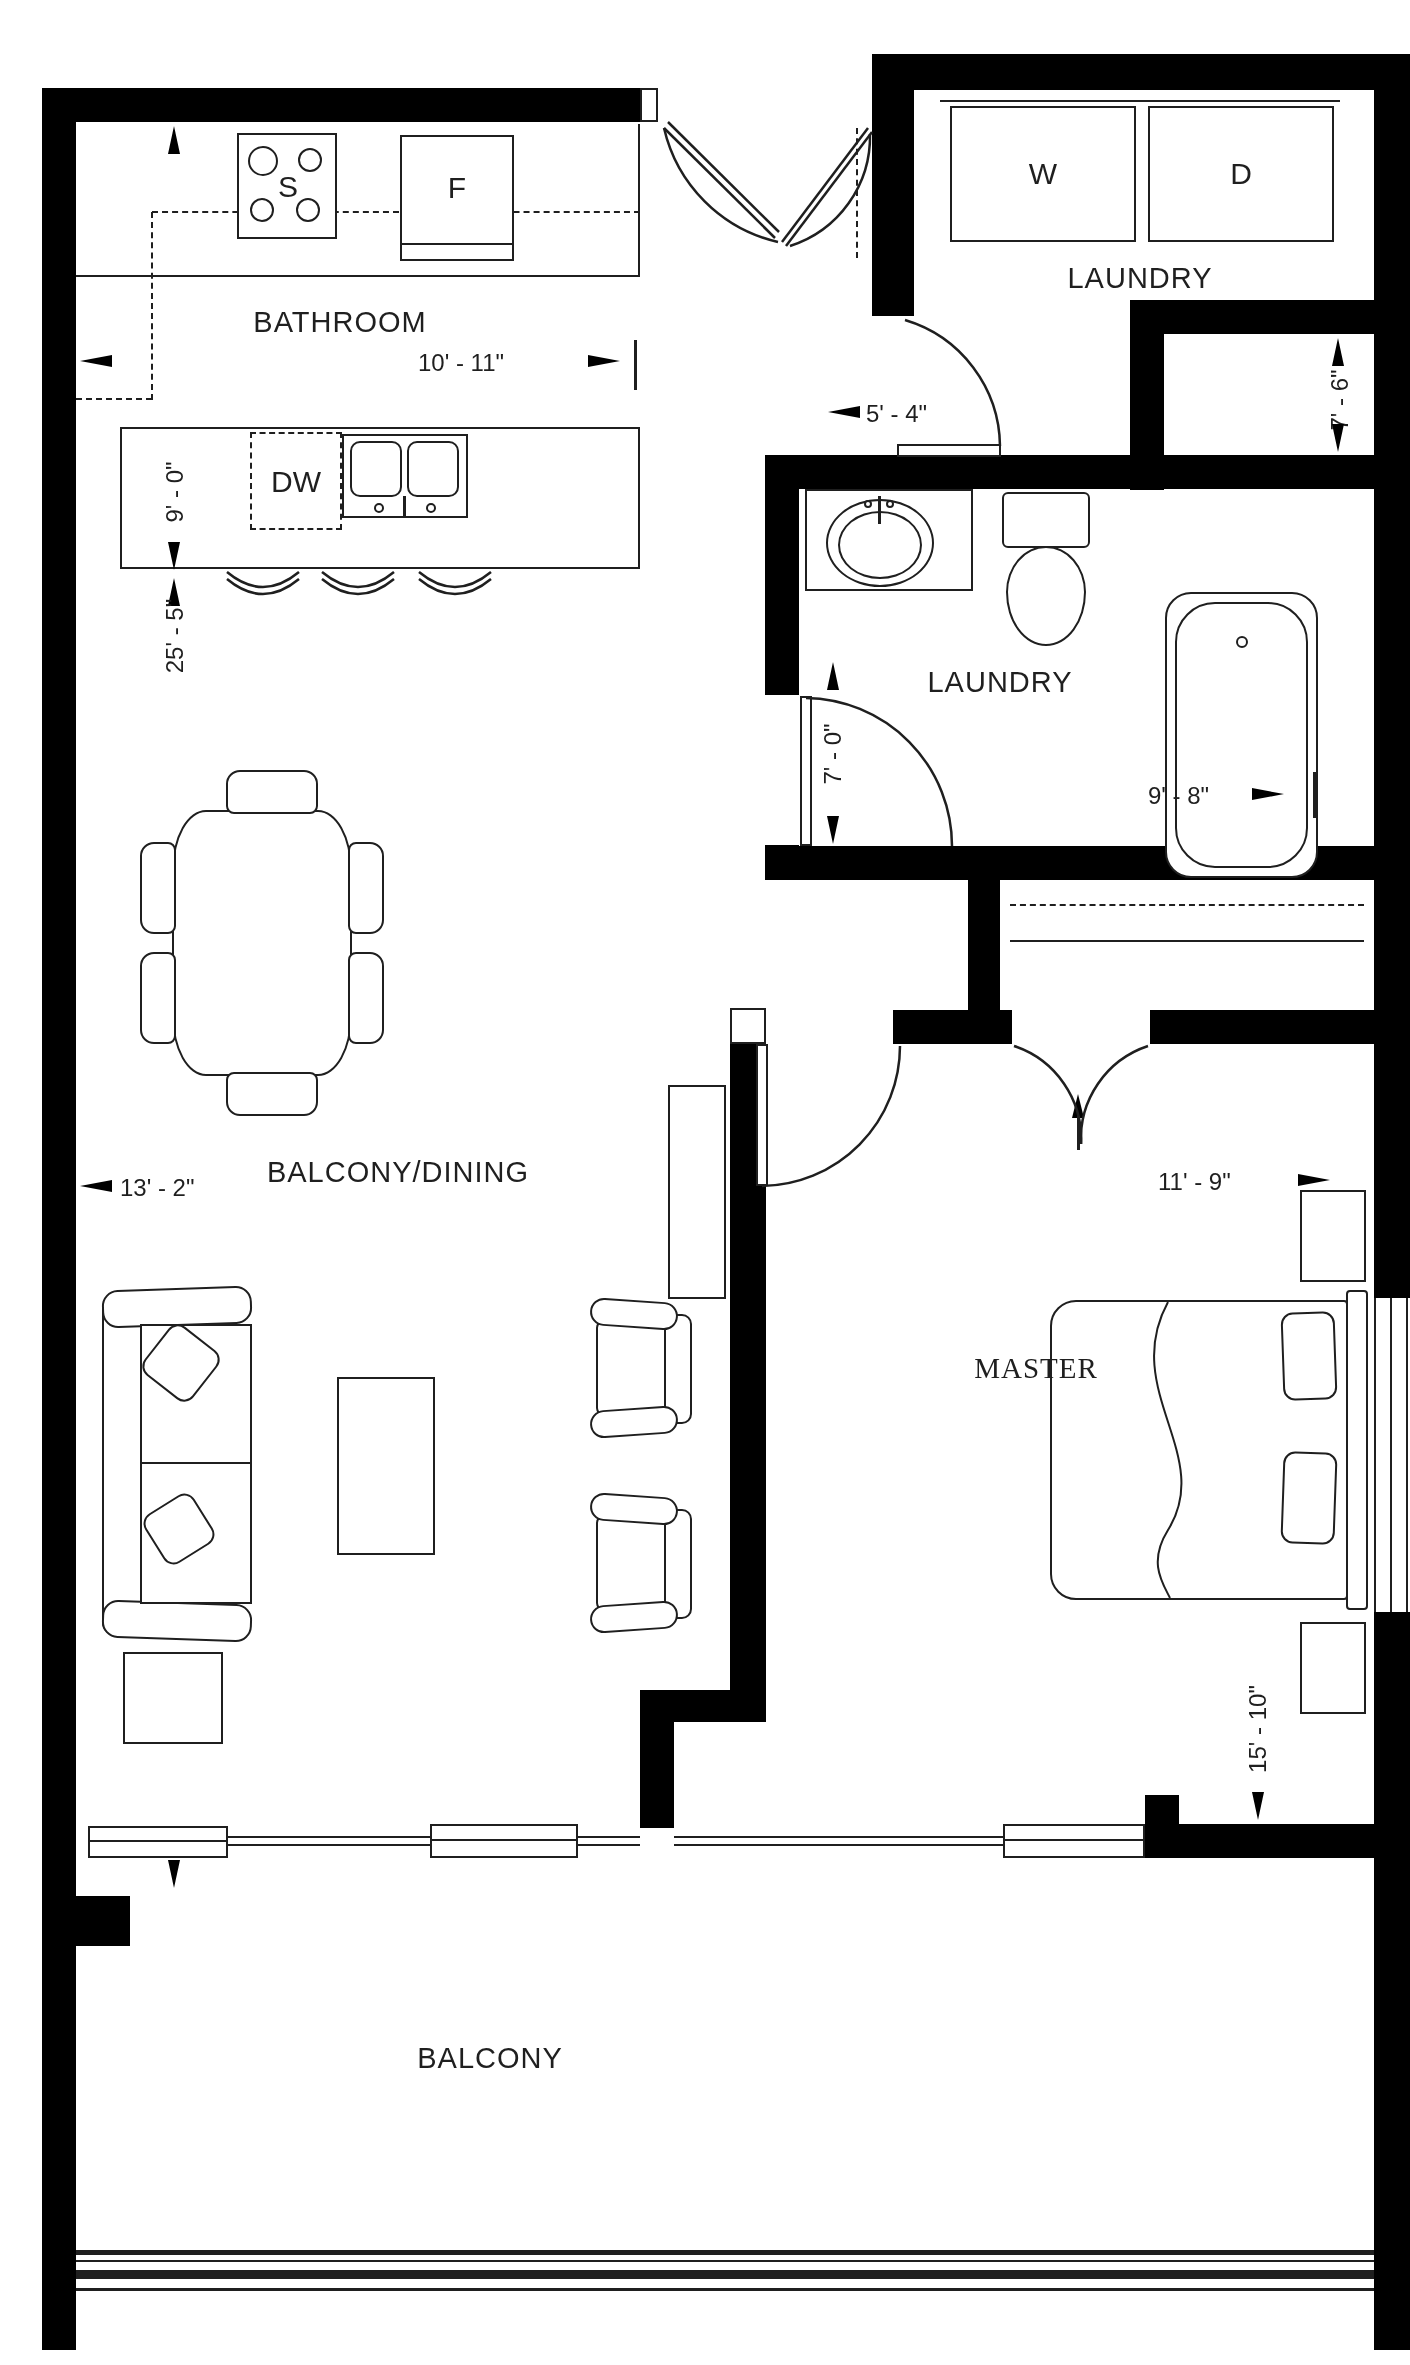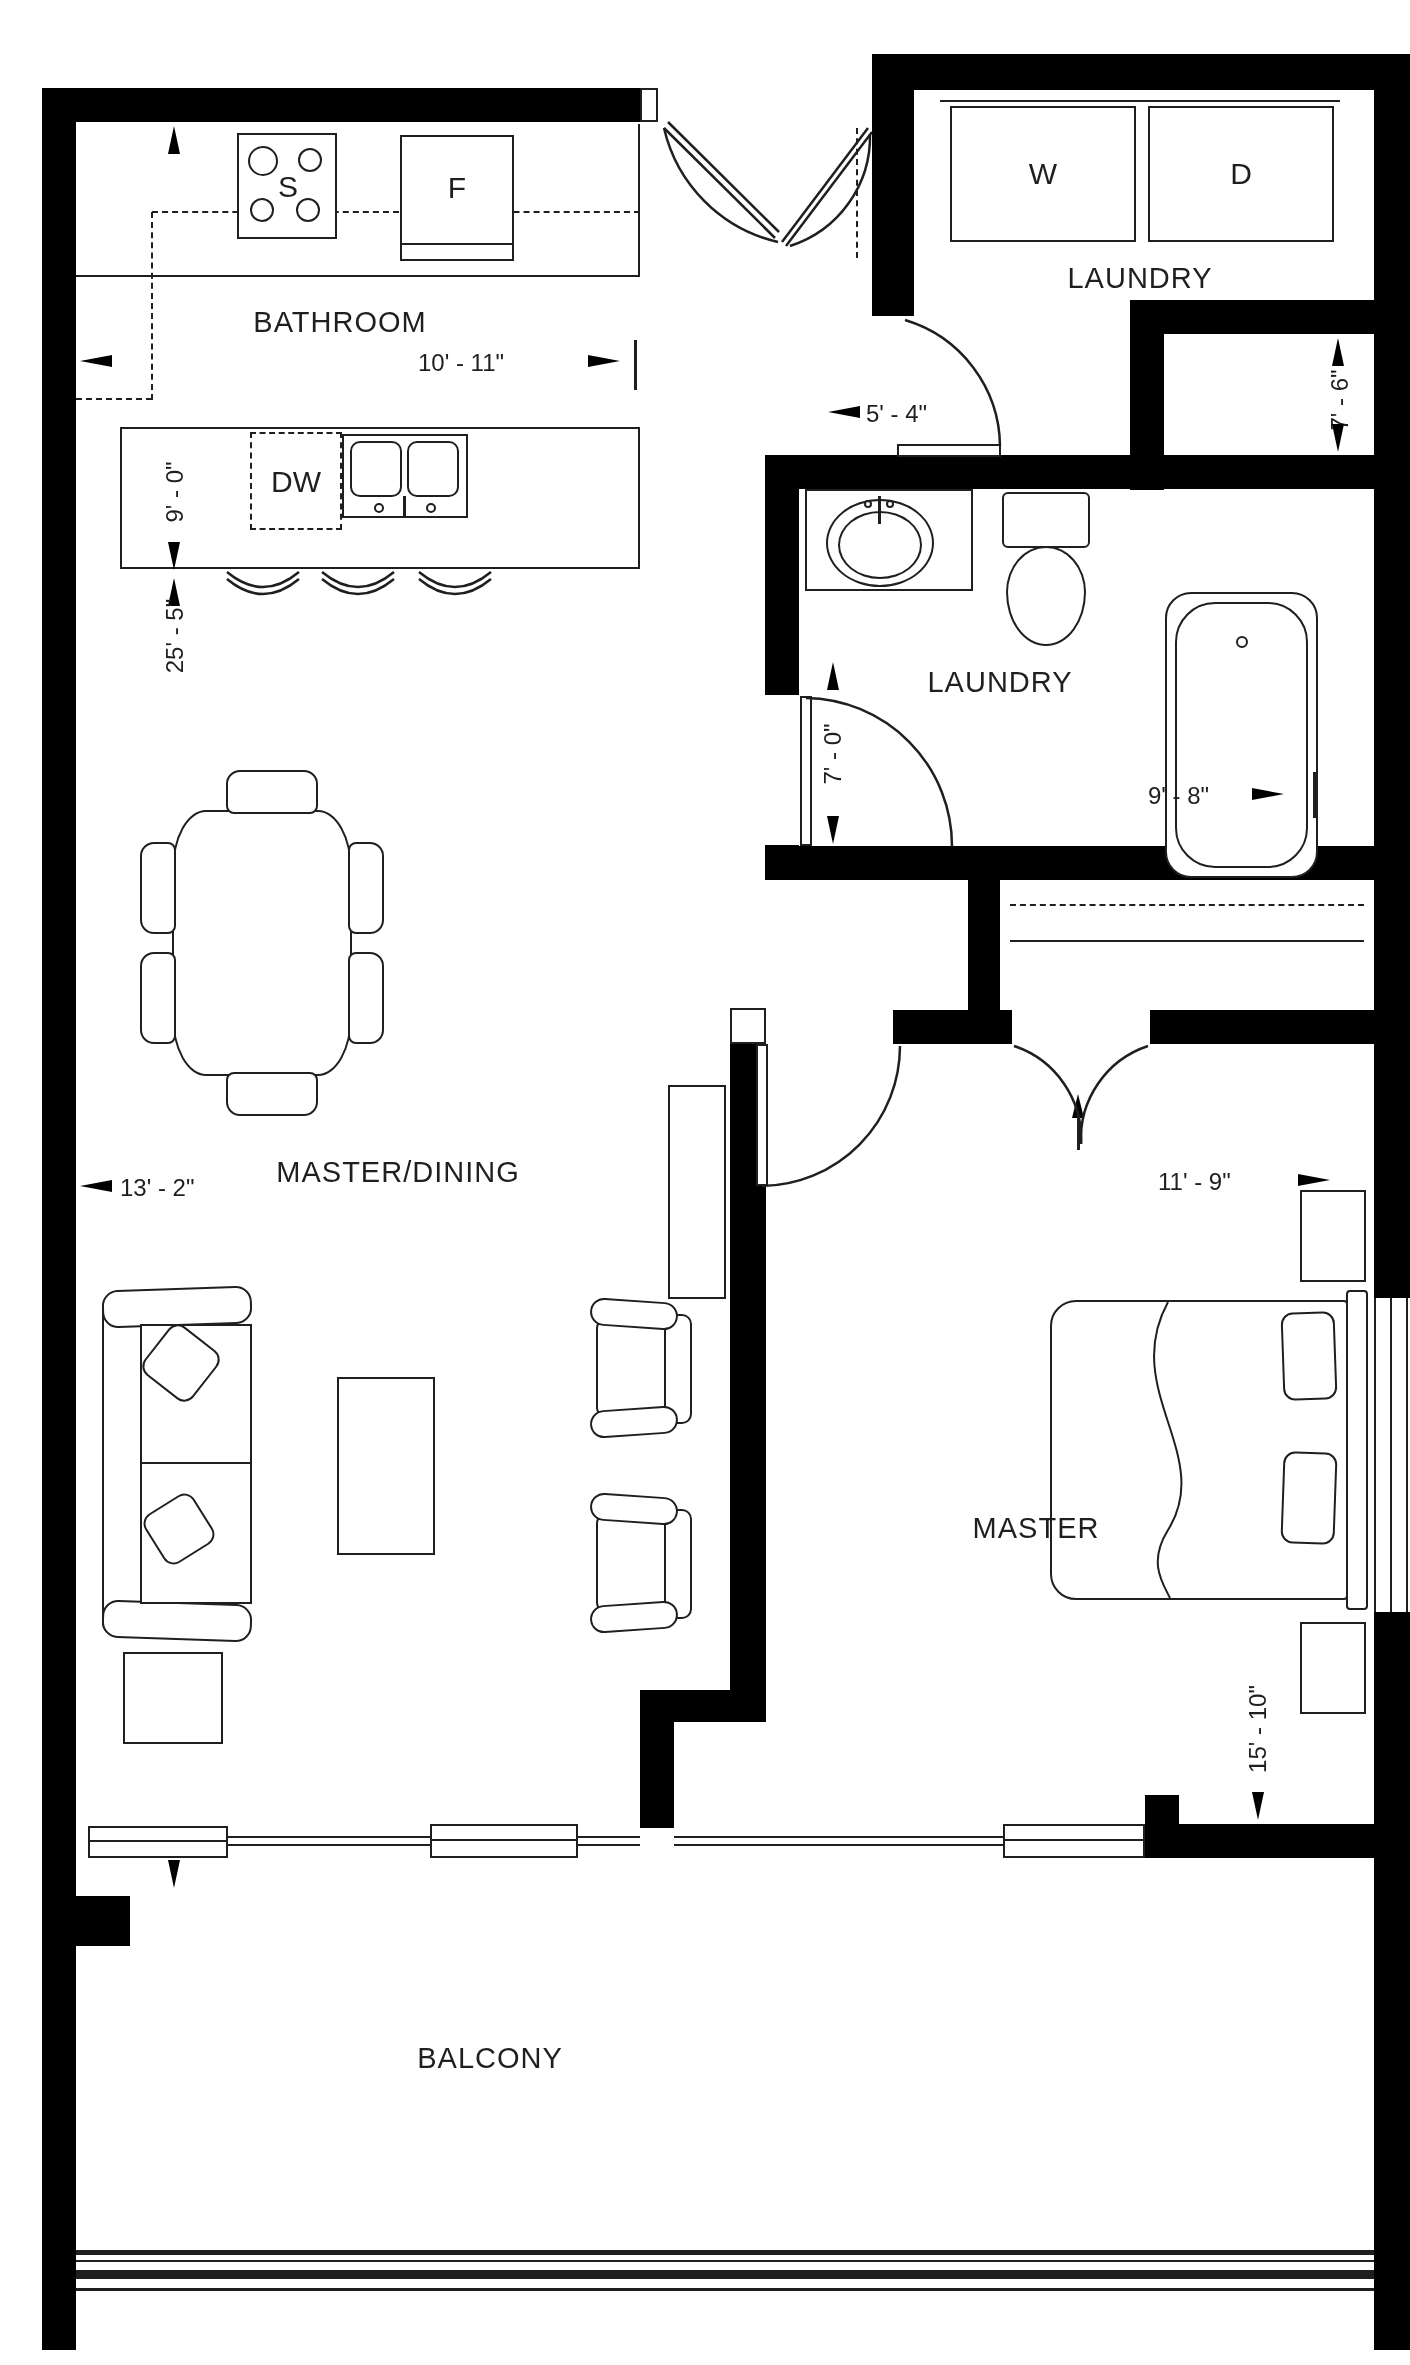--- a/index.html
+++ b/index.html
@@ -116,21 +116,21 @@
   <div class="ln" style="left:1010px;top:940px;width:354px;height:2px;"></div>
 
   <div class="furn" style="left:172px;top:810px;width:180px;height:266px;border-radius:34px/60px;"></div>
   <div class="furn" style="left:226px;top:770px;width:92px;height:44px;border-radius:14px 14px 8px 8px;"></div>
   <div class="furn" style="left:226px;top:1072px;width:92px;height:44px;border-radius:8px 8px 14px 14px;"></div>
   <div class="furn" style="left:140px;top:842px;width:36px;height:92px;border-radius:14px 8px 8px 14px;"></div>
   <div class="furn" style="left:140px;top:952px;width:36px;height:92px;border-radius:14px 8px 8px 14px;"></div>
   <div class="furn" style="left:348px;top:842px;width:36px;height:92px;border-radius:8px 14px 14px 8px;"></div>
   <div class="furn" style="left:348px;top:952px;width:36px;height:92px;border-radius:8px 14px 14px 8px;"></div>
 
-  <div class="lbl" style="left:398px;top:1172px;">MASTER/DINING</div>
+  <div class="lbl" style="left:398px;top:1172px;">BALCONY/DINING</div>
 
   <div class="furn" style="left:102px;top:1296px;width:40px;height:340px;border-radius:14px;"></div>
   <div class="furn" style="left:102px;top:1288px;width:150px;height:38px;border-radius:16px;transform:rotate(-2deg);"></div>
   <div class="furn" style="left:102px;top:1602px;width:150px;height:38px;border-radius:16px;transform:rotate(2deg);"></div>
   <div class="furn" style="left:140px;top:1324px;width:112px;height:280px;"></div>
   <div class="ln" style="left:140px;top:1462px;width:112px;height:2px;"></div>
   <div class="furn" style="left:150px;top:1332px;width:62px;height:62px;border-radius:12px;transform:rotate(38deg);"></div>
   <div class="furn" style="left:150px;top:1500px;width:58px;height:58px;border-radius:12px;transform:rotate(-32deg);"></div>
 
   <div class="furn" style="left:123px;top:1652px;width:100px;height:92px;"></div>
@@ -148,21 +148,21 @@
 
   <div class="furn" style="left:668px;top:1085px;width:58px;height:214px;"></div>
 
   <div class="jamb" style="left:730px;top:1008px;width:36px;height:36px;"></div>
   <div class="jamb" style="left:756px;top:1044px;width:12px;height:142px;"></div>
 
   <div class="furn" style="left:1050px;top:1300px;width:298px;height:300px;border-radius:26px 4px 4px 26px;"></div>
   <div class="furn" style="left:1346px;top:1290px;width:22px;height:320px;border-radius:4px;"></div>
   <div class="furn" style="left:1282px;top:1312px;width:54px;height:88px;border-radius:12px;transform:rotate(-2deg);"></div>
   <div class="furn" style="left:1282px;top:1452px;width:54px;height:92px;border-radius:12px;transform:rotate(2deg);"></div>
-  <div class="lbl" style="left:1036px;top:1528px;">MASTER</div>
+  <div class="lbl" style="left:1036px;top:1368px;font-family:Liberation Serif, serif;">MASTER</div>
 
   <div class="furn" style="left:1300px;top:1190px;width:66px;height:92px;"></div>
   <div class="furn" style="left:1300px;top:1622px;width:66px;height:92px;"></div>
 
   <div class="furn" style="left:88px;top:1826px;width:140px;height:32px;"></div>
   <div class="ln" style="left:90px;top:1840px;width:136px;height:2px;"></div>
   <div class="ln" style="left:228px;top:1836px;width:202px;height:2px;"></div>
   <div class="ln" style="left:228px;top:1844px;width:202px;height:2px;"></div>
   <div class="furn" style="left:430px;top:1824px;width:148px;height:34px;"></div>
   <div class="ln" style="left:432px;top:1839px;width:144px;height:2px;"></div>

